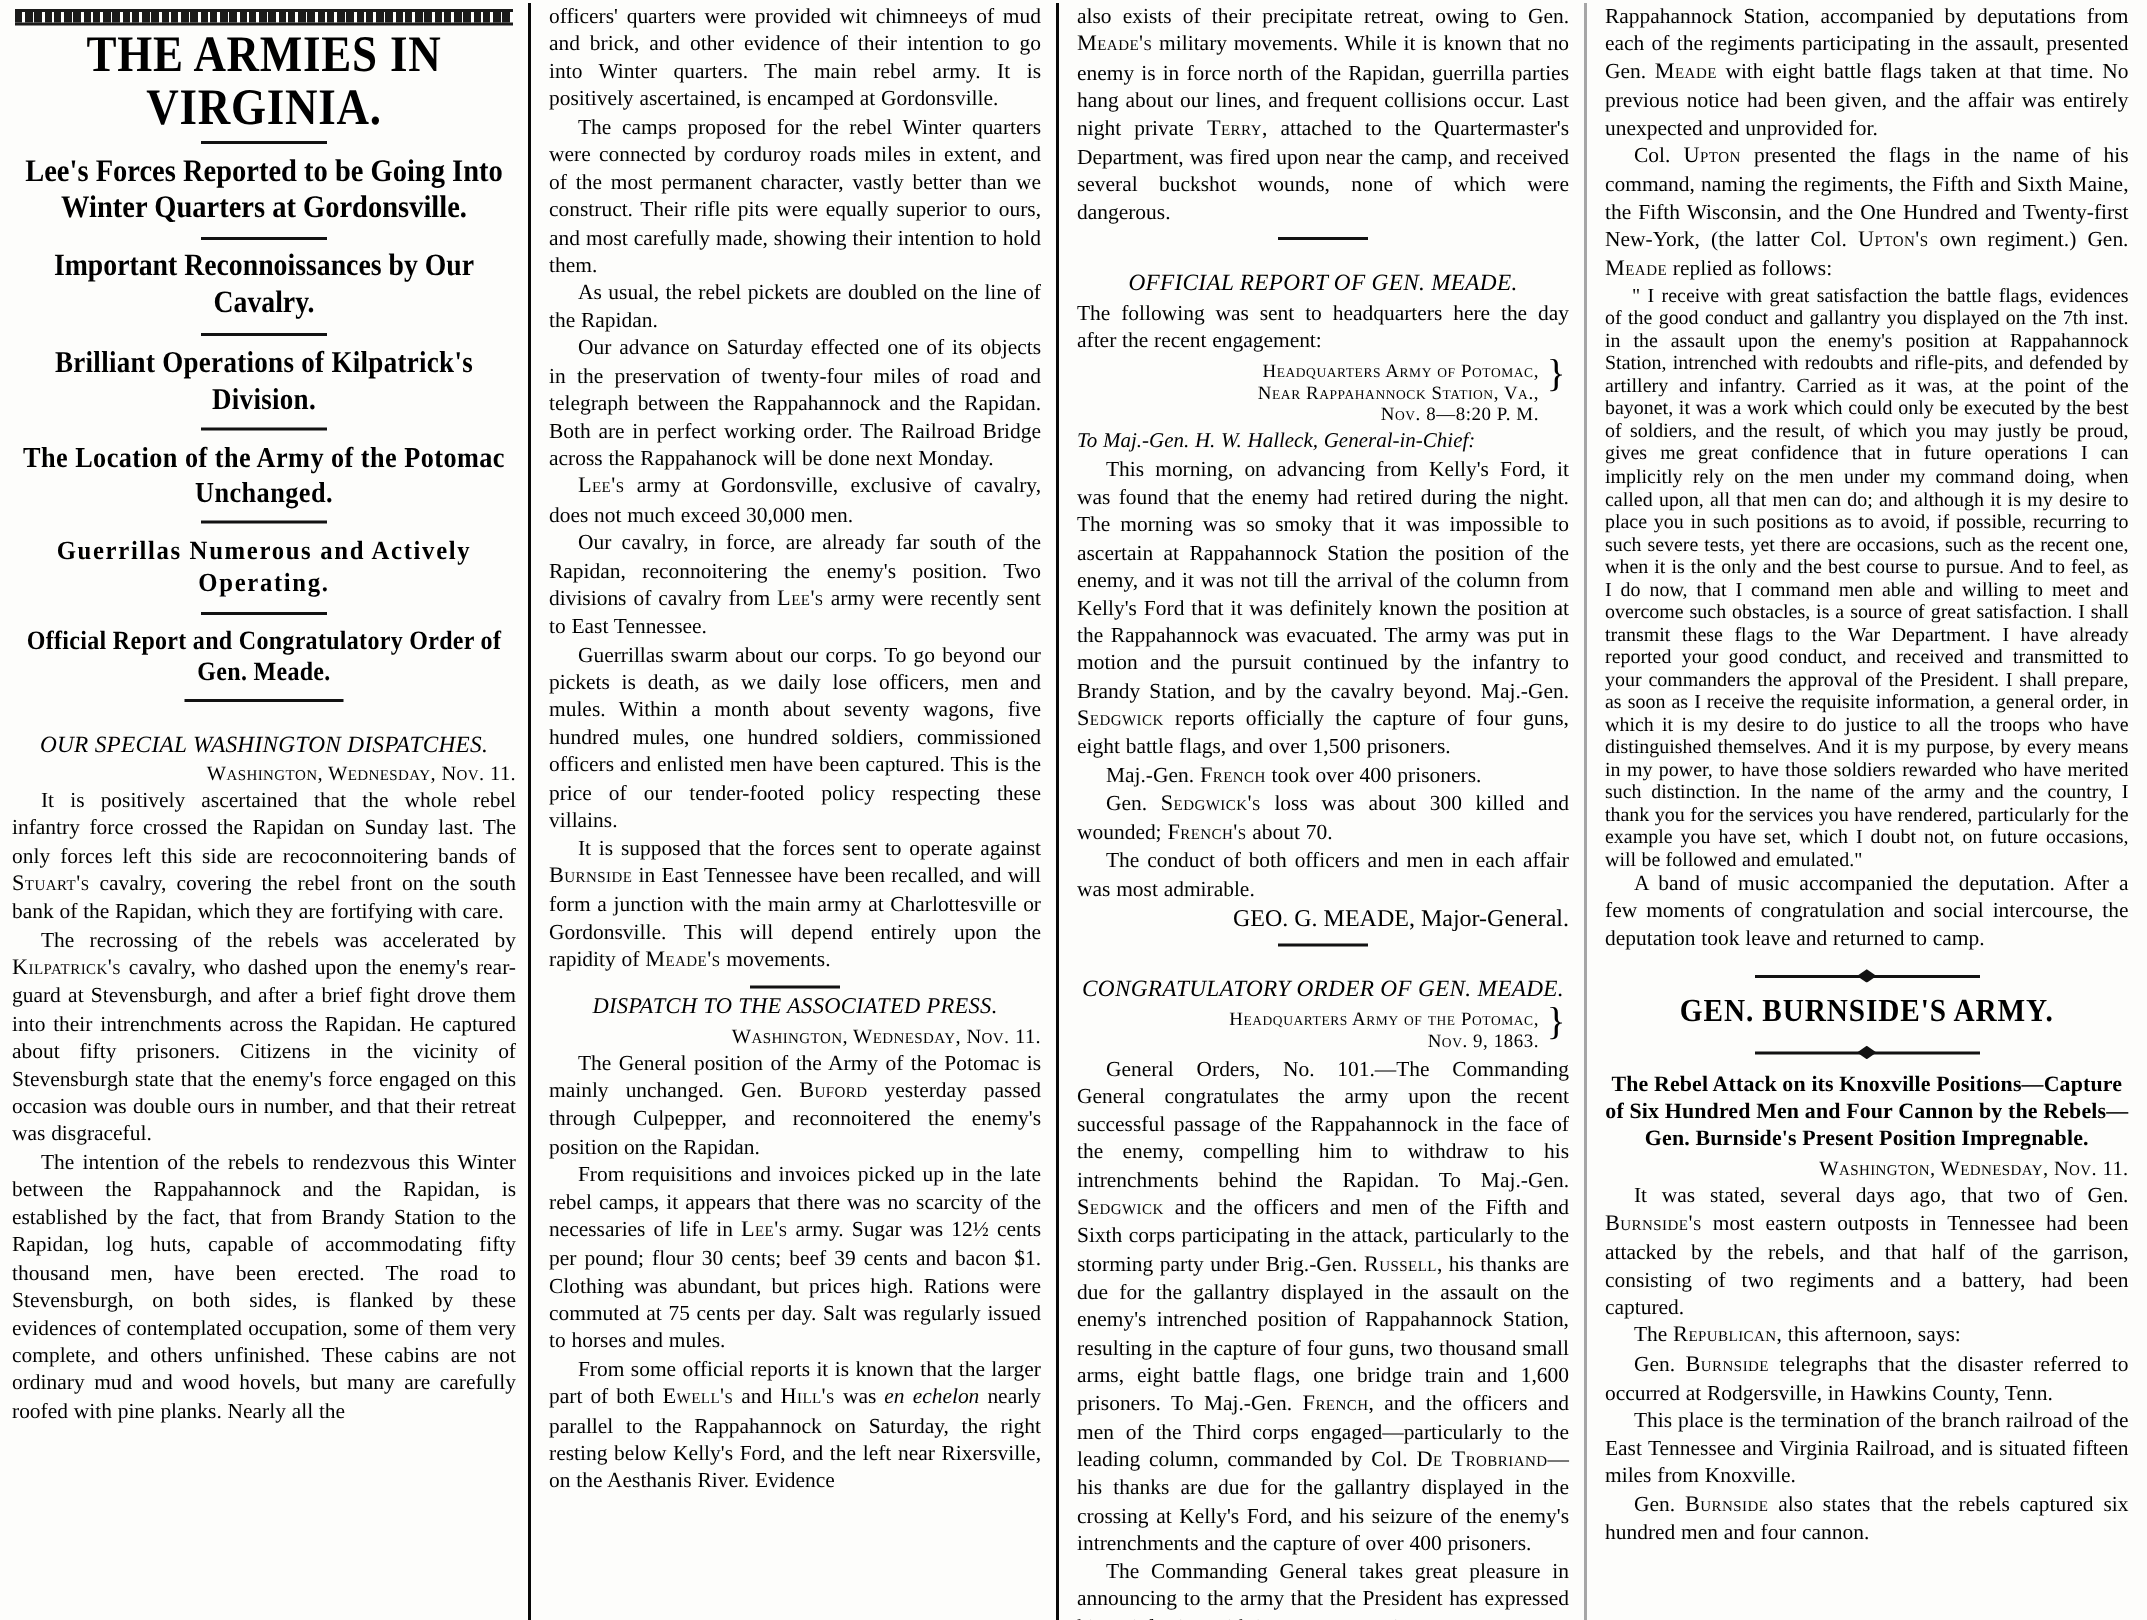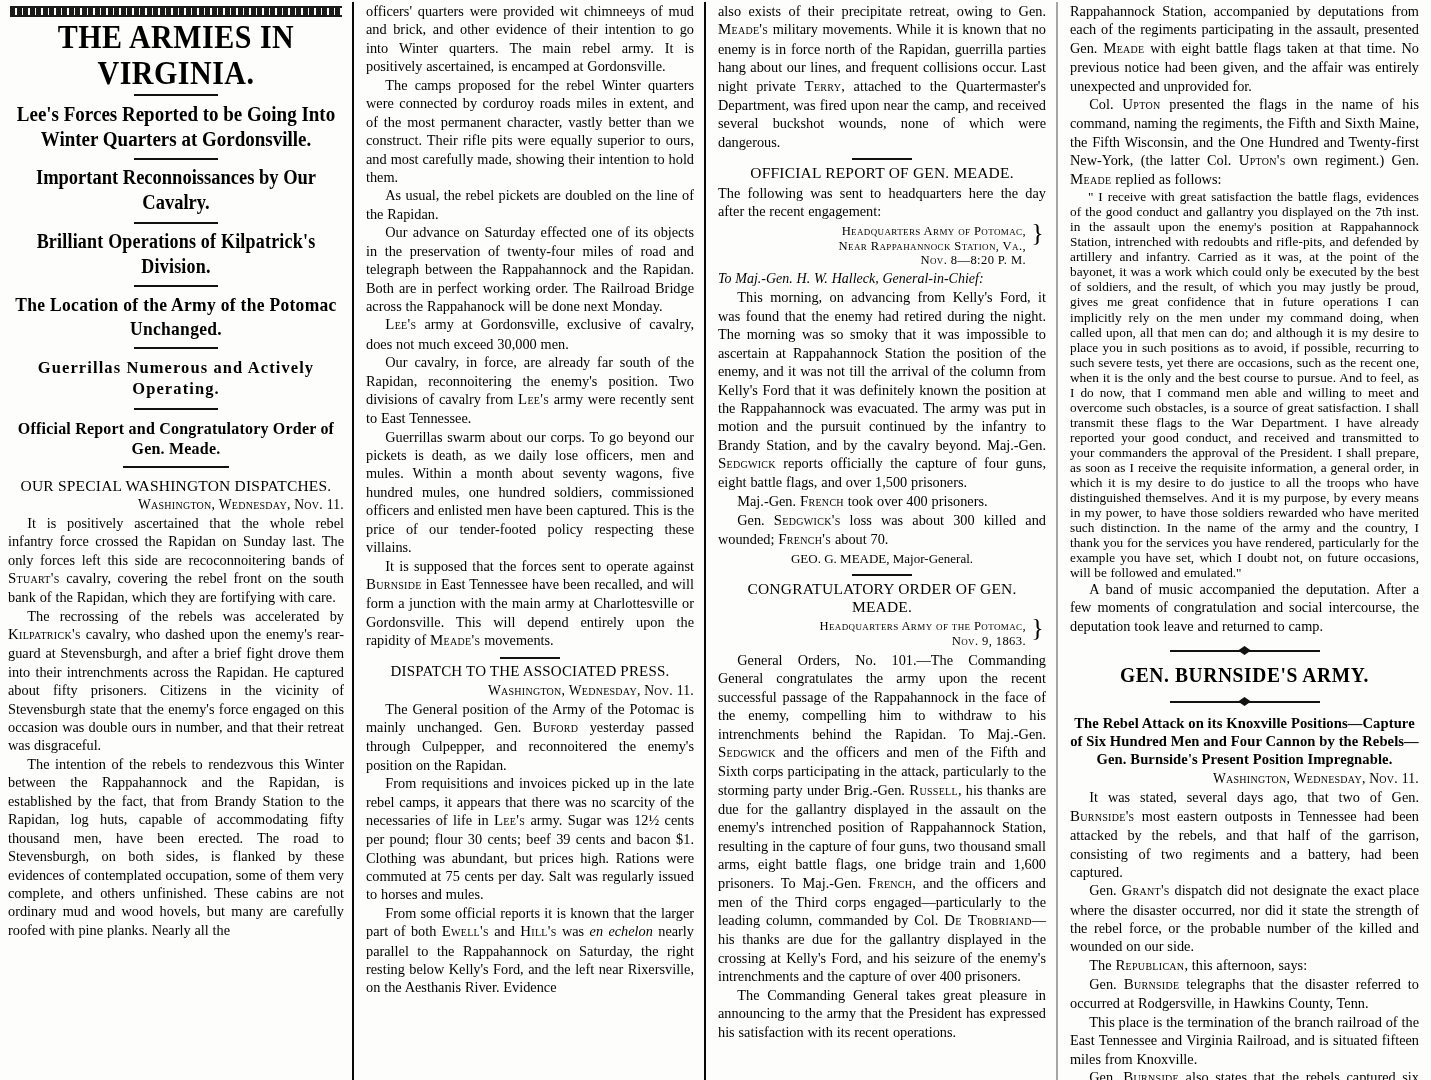--- a/index.html
+++ b/index.html
@@ -82,21 +82,21 @@
   }
   .hr-dia:after{
     content:"";position:absolute;left:50%;top:0;width:13px;height:9px;
     margin-left:-6.5px;background:#1a1a1a;
     clip-path:polygon(0 50%,50% 0,100% 50%,50% 100%);
   }
 
   
   .sechead{
     font-size:15.5px;font-weight:normal;text-align:center;
-    margin:4px 0 2px;letter-spacing:.2px;line-height:1.15;
+    margin:20px 0 2px;letter-spacing:.2px;line-height:1.15;font-style:italic;
   }
   .sechead.dispatch{font-size:15px;text-align:center;margin-top:4px;}
   .bighead{
     font-weight:bold;font-size:19.5px;text-align:center;
     letter-spacing:.6px;margin:6px 0 2px;
     transform:scaleY(1.1);transform-origin:center;
   }
   .subdeck{
     font-weight:bold;font-size:14.6px;line-height:1.22;
     text-align:center;margin:4px 0 3px;letter-spacing:.1px;
@@ -126,21 +126,21 @@
     font-variant:small-caps;letter-spacing:.03em;
     margin:3px 0 2px;position:relative;padding-right:20px;
   }
   .hq .brace{
     position:absolute;right:2px;top:-2px;
     font-size:26px;font-variant:normal;line-height:.86;
     font-family:"Liberation Serif",serif;
   }
   .hq .l2{display:block;}
   .sigline{
-    font-size:13px;text-align:center;margin:2px 0 1px;
+    font-size:16px;text-align:right;margin:2px 0 1px;
   }
   .addr{font-style:italic;font-size:14px;margin:2px 0 0;text-indent:0;}
   .shortrule{width:60px;border-top:2px solid #1a1a1a;margin:7px auto 3px;}
 </style>
 </head>
 <body>
 
 <div id="page">
 
   <div class="col c1">
@@ -207,20 +207,21 @@
       <span class="l2">Headquarters Army of Potomac,</span>
       <span class="l2">Near Rappahannock Station, Va.,</span>
       <span class="l2">Nov. 8—8:20 P. M.</span>
     </div>
 
     <p class="addr">To Maj.-Gen. H. W. Halleck, General-in-Chief:</p>
 
     <p>This morning, on advancing from Kelly's Ford, it was found that the enemy had retired during the night. The morning was so smoky that it was impossible to ascertain at Rappahannock Station the position of the enemy, and it was not till the arrival of the column from Kelly's Ford that it was definitely known the position at the Rappahannock was evacuated. The army was put in motion and the pursuit continued by the infantry to Brandy Station, and by the cavalry beyond. Maj.-Gen. <span class="sc">Sedgwick</span> reports officially the capture of four guns, eight battle flags, and over 1,500 prisoners.</p>
     <p>Maj.-Gen. <span class="sc">French</span> took over 400 prisoners.</p>
     <p>Gen. <span class="sc">Sedgwick's</span> loss was about 300 killed and wounded; <span class="sc">French's</span> about 70.</p>
+    <p>The conduct of both officers and men in each affair was most admirable.</p>
 
     <div class="sigline">GEO. G. MEADE, Major-General.</div>
 
     <div class="shortrule"></div>
     <div class="sechead">CONGRATULATORY ORDER OF GEN. MEADE.</div>
 
     <div class="hq">
       <span class="brace">}</span>
       <span class="l2">Headquarters Army of the Potomac,</span>
       <span class="l2">Nov. 9, 1863.</span>
@@ -242,21 +243,20 @@
     <p>A band of music accompanied the deputation. After a few moments of congratulation and social intercourse, the deputation took leave and returned to camp.</p>
 
     <div class="hr-dia"></div>
     <div class="bighead">GEN. BURNSIDE'S ARMY.</div>
     <div class="hr-dia"></div>
 
     <div class="subdeck">The Rebel Attack on its Knoxville Positions—Capture of Six Hundred Men and Four Cannon by the Rebels—Gen. Burnside's Present Position Impregnable.</div>
     <div class="dateline">Washington, Wednesday, Nov. 11.</div>
 
     <p>It was stated, several days ago, that two of Gen. <span class="sc">Burnside's</span> most eastern outposts in Tennessee had been attacked by the rebels, and that half of the garrison, consisting of two regiments and a battery, had been captured.</p>
-    <p>Gen. <span class="sc">Grant's</span> dispatch did not designate the exact place where the disaster occurred, nor did it state the strength of the rebel force, or the probable number of the killed and wounded on our side.</p>
     <p>The <span class="sc">Republican</span>, this afternoon, says:</p>
     <p>Gen. <span class="sc">Burnside</span> telegraphs that the disaster referred to occurred at Rodgersville, in Hawkins County, Tenn.</p>
     <p>This place is the termination of the branch railroad of the East Tennessee and Virginia Railroad, and is situated fifteen miles from Knoxville.</p>
     <p>Gen. <span class="sc">Burnside</span> also states that the rebels captured six hundred men and four cannon.</p>
 
   </div>
 
 </div>
 
 </body></html>

